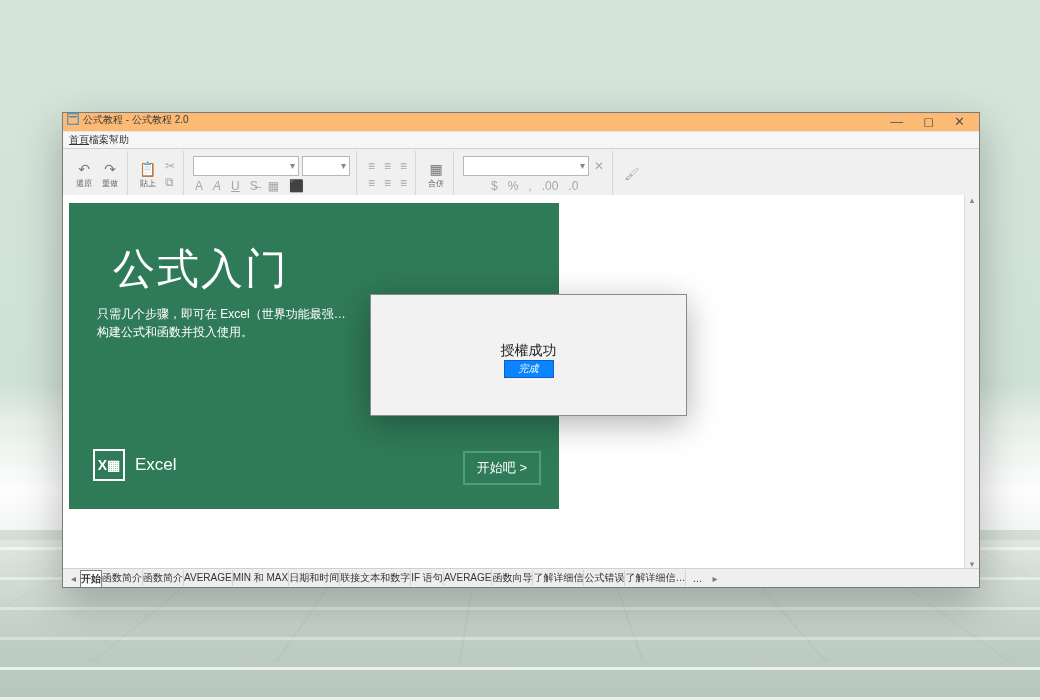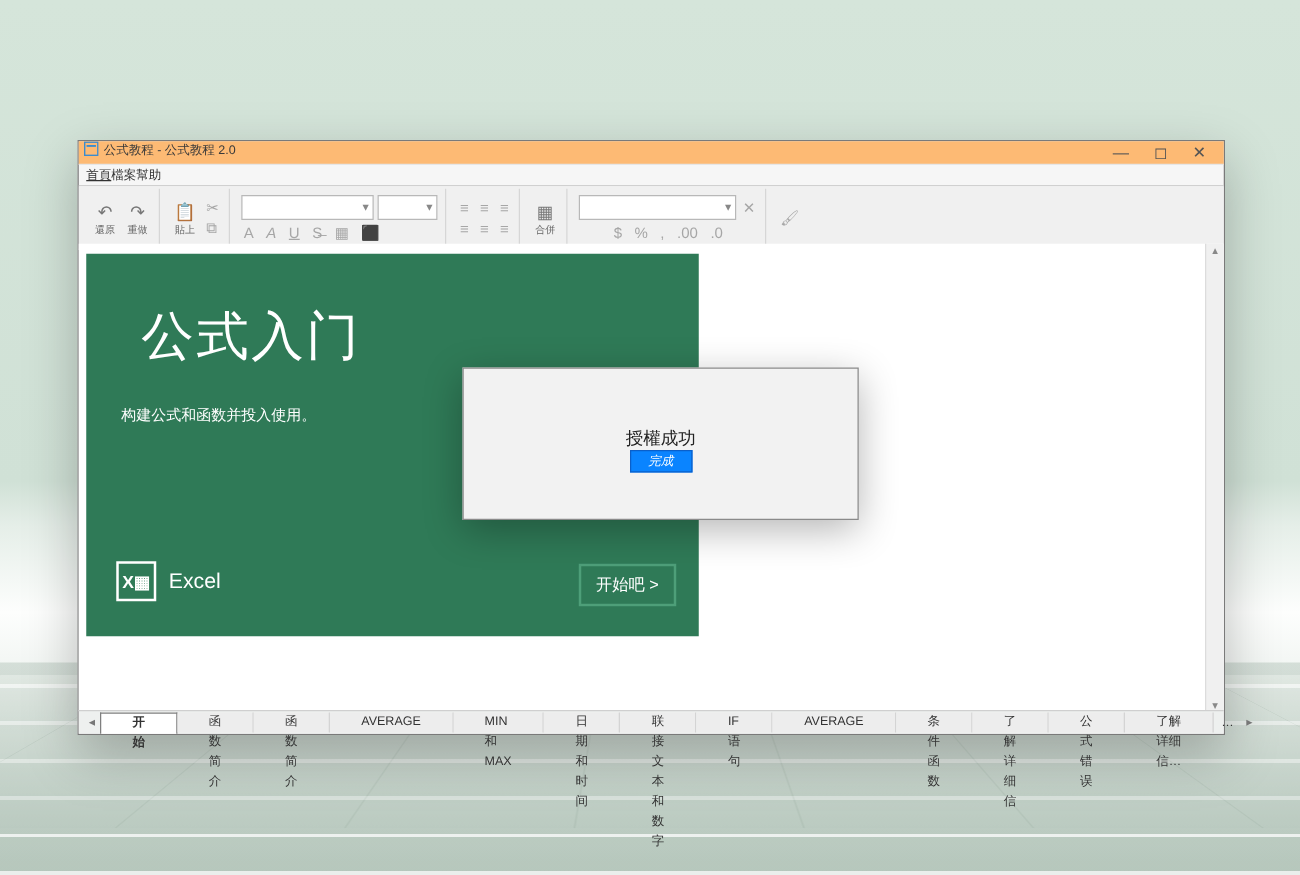--- a/index.html
+++ b/index.html
@@ -61,21 +61,21 @@
   .gs-title{position:absolute;left:24px;top:38px;font-size:42px;font-weight:300;letter-spacing:2px;margin-left:20px;}
   .gs-sub{position:absolute;left:28px;top:102px;font-size:12px;line-height:18px;max-width:300px;}
   .gs-excel{position:absolute;left:24px;bottom:28px;display:flex;align-items:center;gap:10px;color:#fff;}
   .gs-excel .xl{width:28px;height:28px;border:2px solid #fff;display:flex;align-items:center;justify-content:center;font-weight:700;font-size:14px;}
   .gs-excel .lab{font-size:17px;text-align:right;}
   .gs-start{position:absolute;right:18px;bottom:24px;background:#2f7a57;border:2px solid #4e9f79;color:#fff;padding:6px 12px;font-size:13px;}
 
   
   .tabstrip{position:absolute;left:0;right:0;bottom:0;height:18px;background:#eef0ef;border-top:1px solid #cfcfcf;display:flex;align-items:center;font-size:10px;color:#333;padding:0 4px;gap:0;}
   .tabstrip .nav{color:#777;padding:0 4px;cursor:default;}
-  .sheet-tab{padding:0 25px;height:16px;line-height:16px;border-right:1px solid #d4d4d4;cursor:default;background:#ededed;}
+  .sheet-tab{padding:0 0;height:16px;line-height:16px;border-right:1px solid #d4d4d4;cursor:default;background:#ededed;}
   .sheet-tab.active{background:#fff;border:1px solid #7f7f7f;border-bottom:none;font-weight:700;}
   .tabstrip .more{padding:0 6px;}
 
   
   .modal{
     position:absolute;left:370px;top:294px;width:315px;height:120px;
     background:#f2f2f2;border:1px solid #8a8a8a;box-shadow:0 8px 30px rgba(0,0,0,.3);
     display:flex;flex-direction:column;align-items:center;justify-content:center;
   }
   .modal .msg{font-size:14px;color:#222;margin-top:10px;}
@@ -178,21 +178,21 @@
     </div>
     <div class="rgroup">
       <span class="tbicon">🖌</span>
     </div>
   </div>
 
   <div class="workarea">
     <div class="greensheet">
       <div class="gs-title">公式入门</div>
       <div class="gs-sub">
-        <br>
+        <span>只需几个步骤，即可在 Excel（世界功能最强…</span><br>
         <span>构建公式和函数并投入使用。</span>
       </div>
       <div class="gs-excel">
         <span class="xl">X▦</span>
         <span class="lab">Excel</span>
       </div>
       <button class="gs-start">开始吧 &gt;</button>
     </div>
   </div>
   <div class="scroll-v"></div>
@@ -201,21 +201,21 @@
     <span class="nav">◂</span>
     <span class="sheet-tab active">开始</span>
     <span class="sheet-tab">函数简介</span>
     <span class="sheet-tab">函数简介</span>
     <span class="sheet-tab">AVERAGE</span>
     <span class="sheet-tab">MIN 和 MAX</span>
     <span class="sheet-tab">日期和时间</span>
     <span class="sheet-tab">联接文本和数字</span>
     <span class="sheet-tab">IF 语句</span>
     <span class="sheet-tab">AVERAGE</span>
-    <span class="sheet-tab">条件函数</span>
+    <span class="sheet-tab">函数向导</span>
     <span class="sheet-tab">了解详细信</span>
     <span class="sheet-tab">公式错误</span>
     <span class="sheet-tab">了解详细信…</span>
     <span class="more">… </span>
     <span class="nav">▸</span>
   </div>
 </div>
 
 <div class="modal">
   <div class="msg">授權成功</div>

